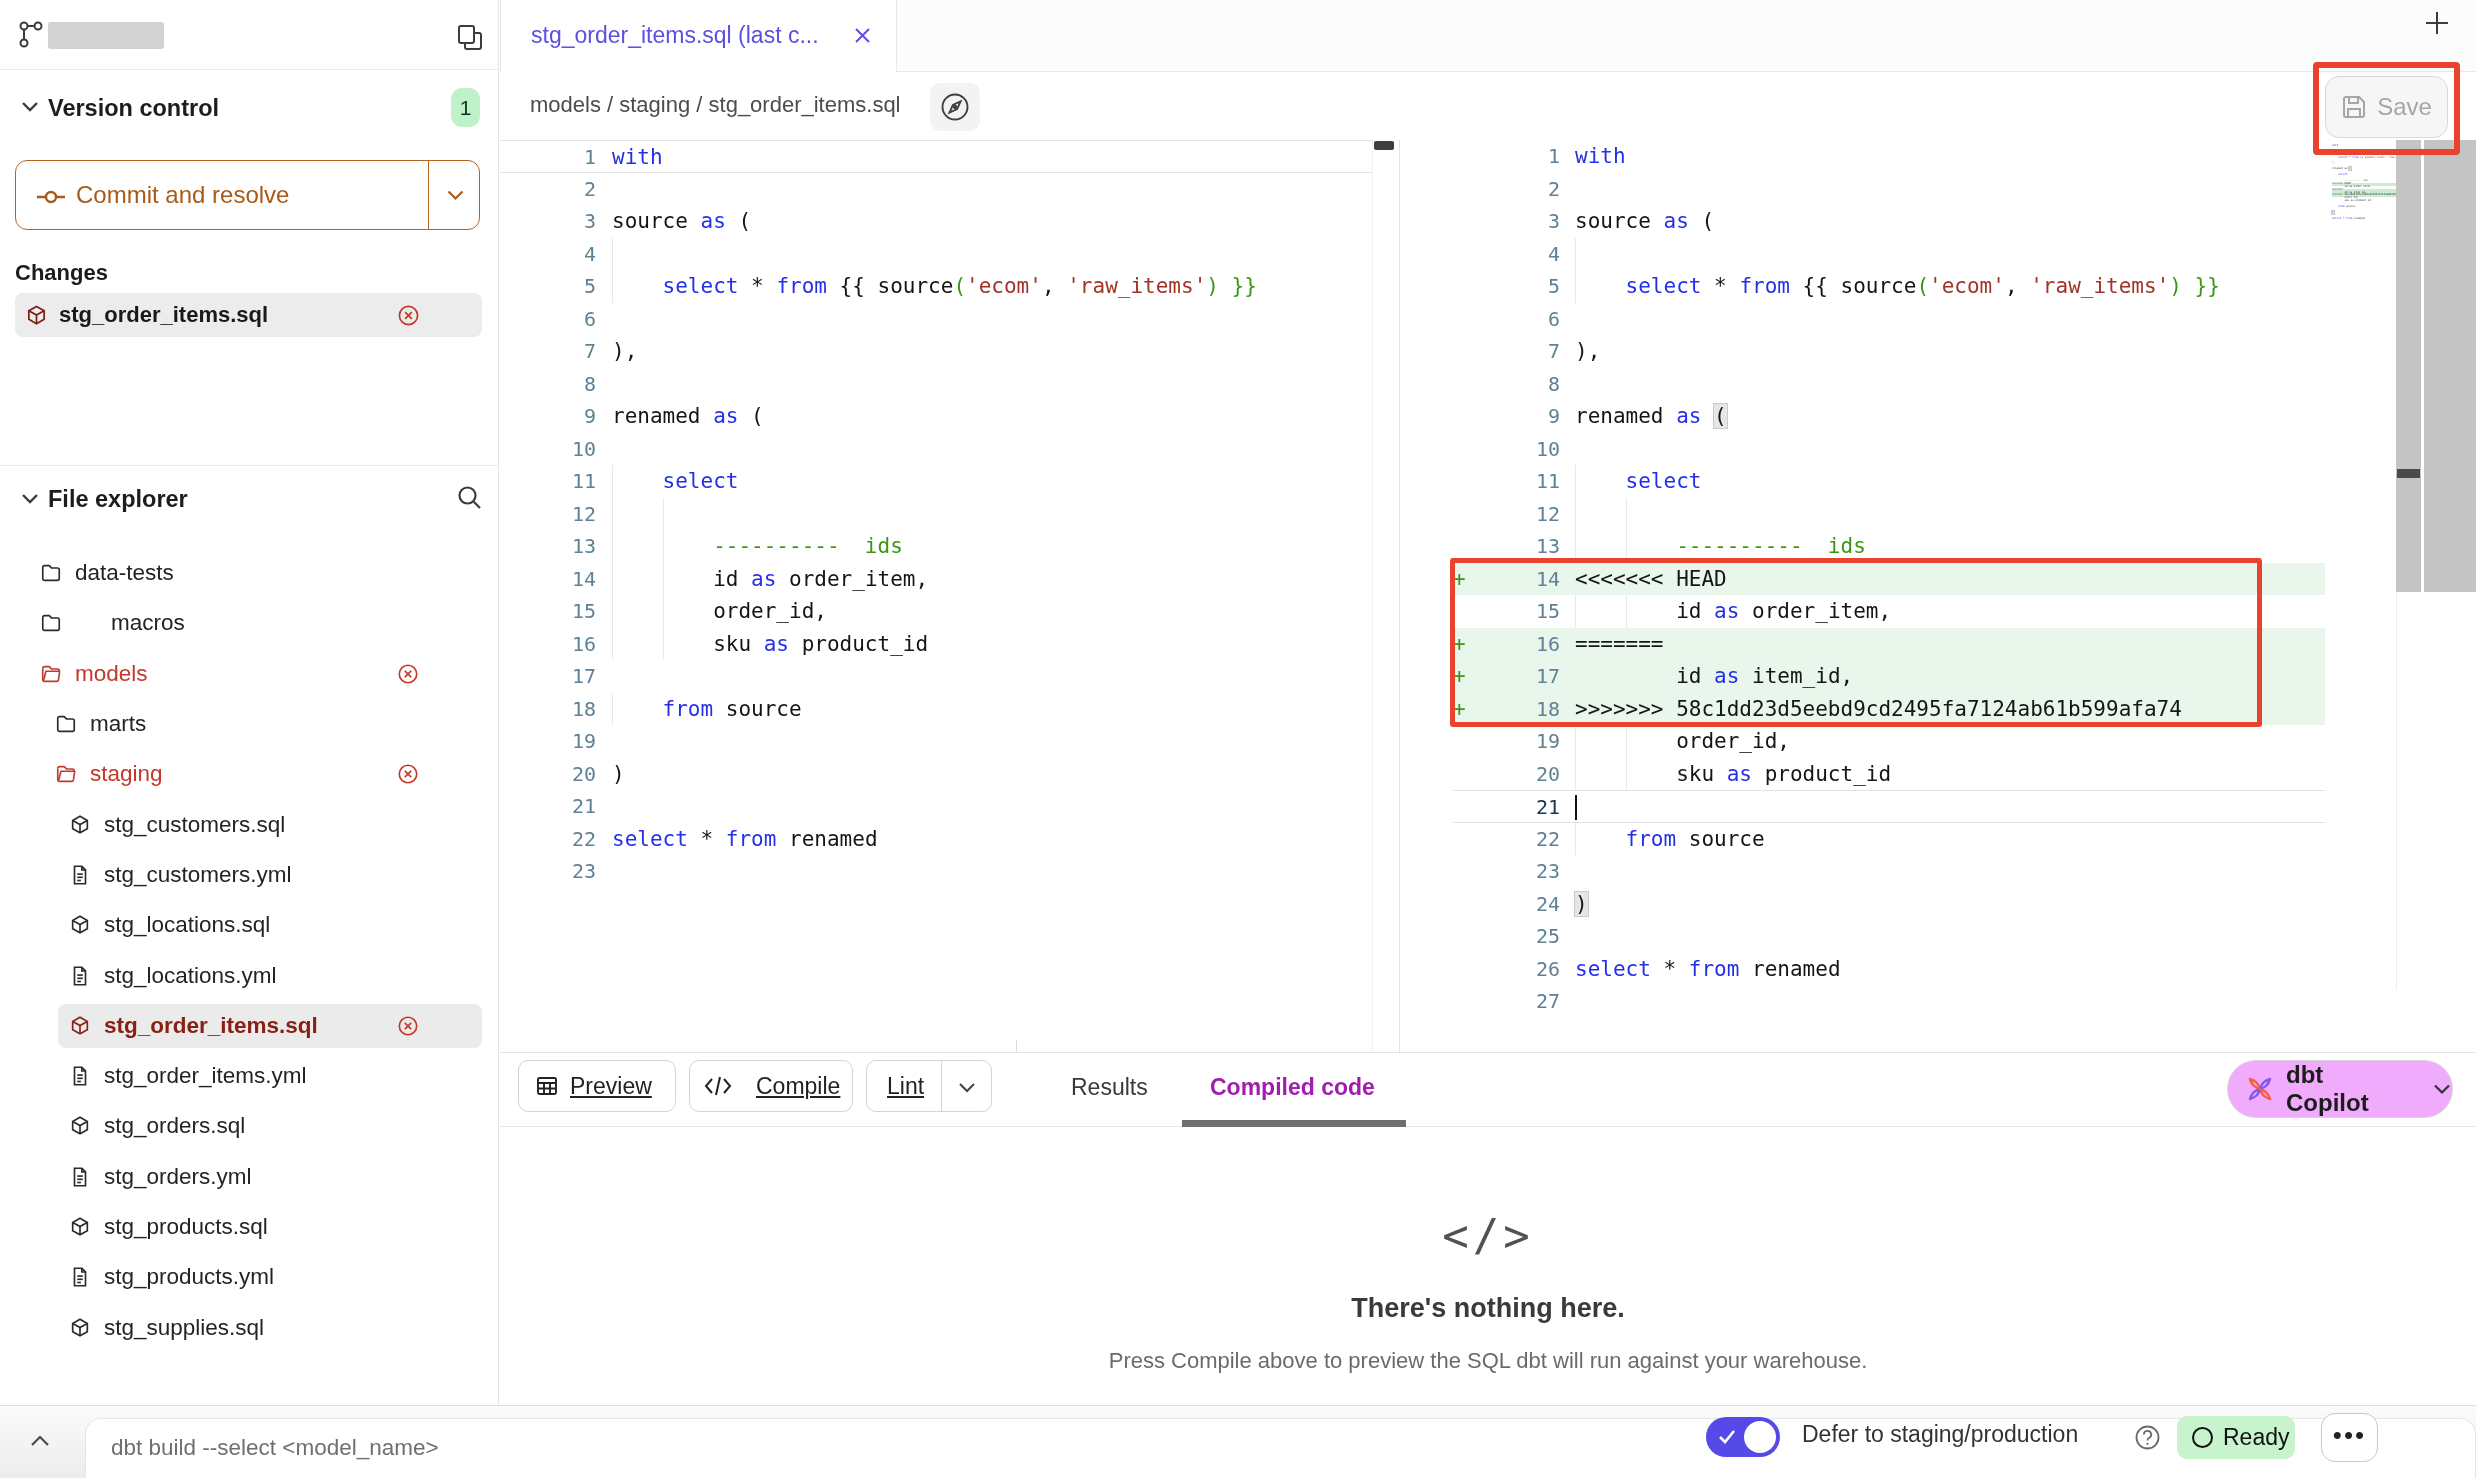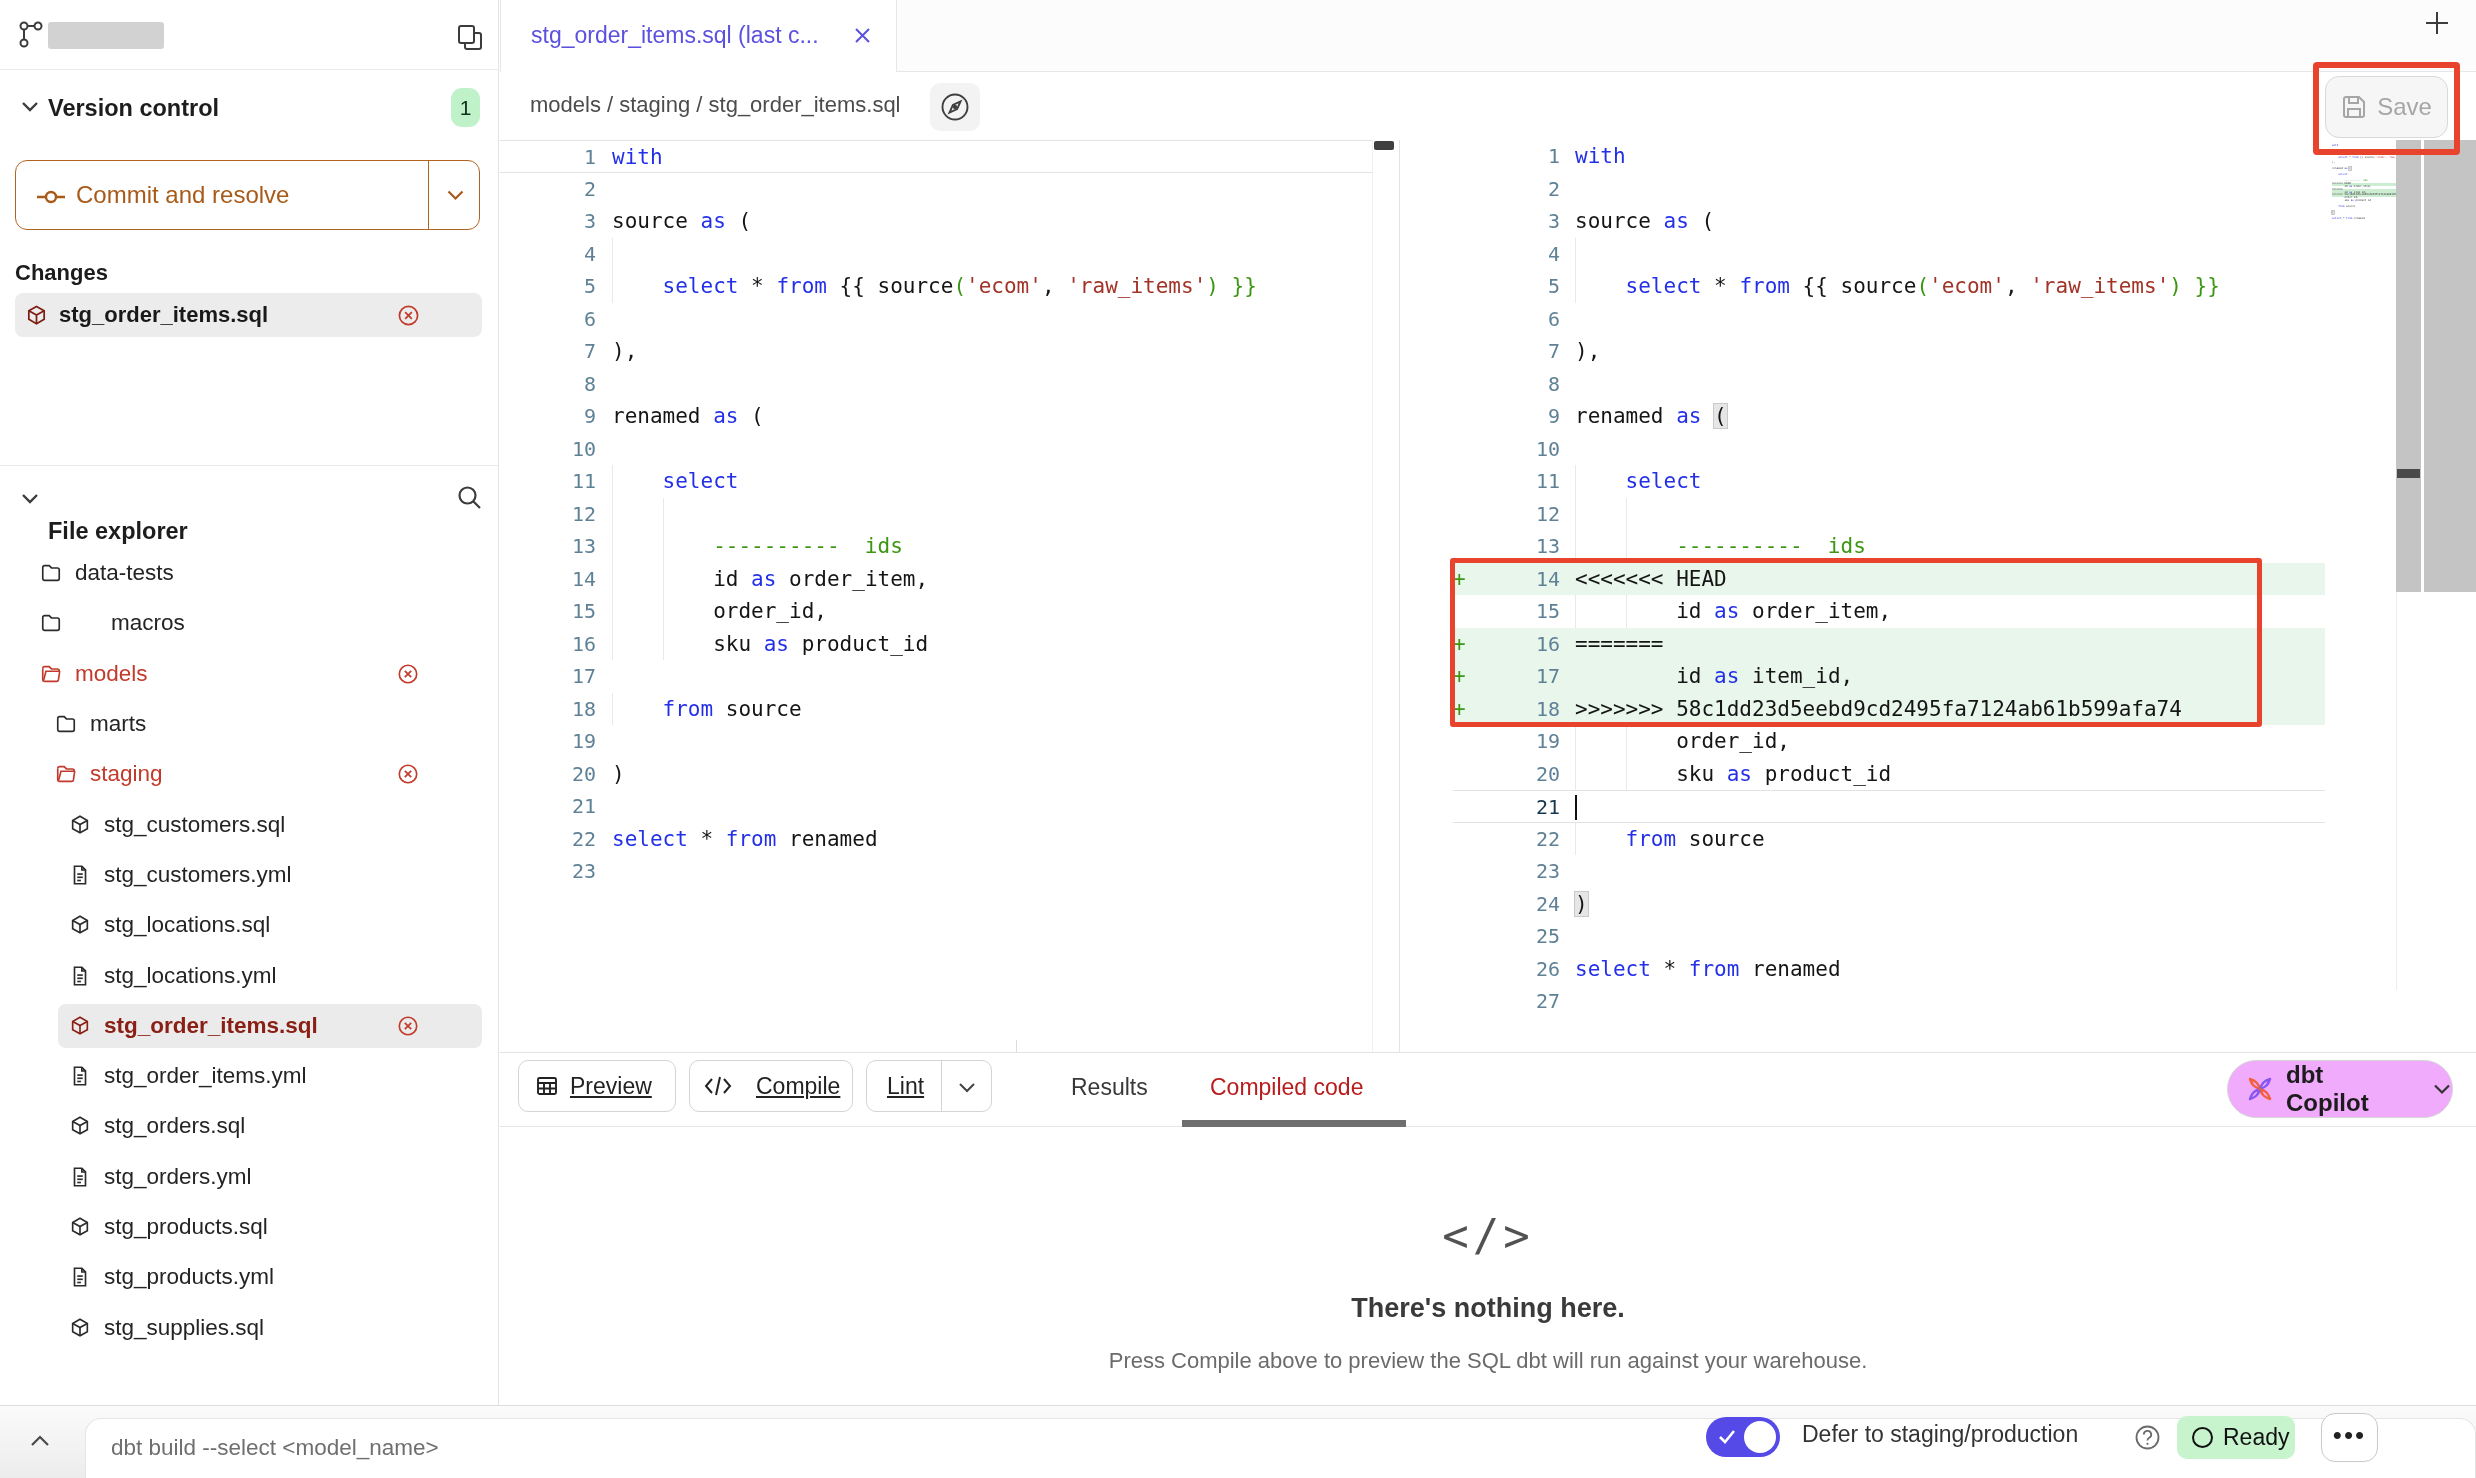--- a/index.html
+++ b/index.html
@@ -22,21 +22,21 @@
   #commit-label { position:absolute; left:60px; top:20px; font-size:24px; color:#a85a19; font-weight:500; }
   #commit-split { position:absolute; left:412px; top:0; bottom:0; border-left:1.5px solid #b2641f; width:53px; }
   #commit-chevron { position:absolute; left:17px; top:28px; }
   #changes-label { left:15px; top:260px; font-size:22px; font-weight:700; color:#1c1c1c; }
   #changes-row { left:15px; top:293px; width:467px; height:44px; background:#ececec; border-radius:8px; }
   #changes-cube { position:absolute; left:10px; top:11px; }
   #changes-name { position:absolute; left:44px; top:9px; font-size:22px; font-weight:600; color:#191919; }
   #changes-x { position:absolute; left:382px; top:11px; }
   #sb-sec { left:0; top:465px; width:499px; border-top:1px solid #e9e9e9; }
   #fe-chevron { left:20px; top:492px; }
-  #fe-title { left:48px; top:486px; font-size:23.5px; font-weight:700; color:#1d1d1d;margin-top:32px; }
+  #fe-title { left:48px; top:486px; font-size:23.5px; font-weight:700; color:#1d1d1d; }
   #fe-search { left:456px; top:484px; }
   #file-list { left:0; top:548px; width:499px; }
   .frow { position:relative; height:50.3px; display:flex; align-items:center; cursor:pointer; }
   .frow .selbg { position:absolute; left:58px; right:17px; top:3px; bottom:3px; background:#ebebeb; border-radius:8px; }
   .frow .ficon { position:relative; width:22px; height:22px; flex:0 0 22px; }
   .frow .flabel { position:relative; margin-left:13px; font-size:22.5px; color:#242424; }
   .frow.red .flabel { color:#c23a2b; }
   .frow.sel .flabel { color:#8a2015; font-weight:600; }
   .frow .fx { position:absolute; left:397px; top:14px; }
 
@@ -87,21 +87,21 @@
   #toolbar-botline { left:500px; top:1126px; width:1976px; height:1px; background:#e6e6e6; }
   #mini-div { left:1016px; top:1040px; width:1px; height:12px; background:#dcdcdc; }
   .tbtn { position:absolute; top:1060px; height:52px; border:1px solid #d4d4d4; border-radius:10px; background:#fff; display:flex; align-items:center; font-size:23px; color:#222; font-weight:500; cursor:pointer;text-decoration:underline; }
   #btn-preview { left:518px; width:158px; padding-left:16px; gap:11px; }
   #btn-compile { left:689px; width:164px; padding-left:14px; gap:24px; }
   #btn-lint { left:866px; width:126px; padding-left:20px; }
   #lint-split { position:absolute; left:74px; top:0; bottom:0; border-left:1px solid #d4d4d4; width:51px; }
   #lint-chevron { position:absolute; left:16px; top:21px; }
   .restab { position:absolute; top:1074px; font-size:23px; cursor:pointer; }
   #tab-results { left:1071px; color:#383838; }
-  #tab-compiled { left:1210px; color:#b91c1c; font-weight:400; }
+  #tab-compiled { left:1210px; color:#a21caf; font-weight:700; }
   #tab-underline { left:1182px; top:1120px; width:224px; height:7px; background:#6f6f6f; }
   #copilot-btn { left:2227px; top:1060px; width:226px; height:58px; border:1px solid #d6d6d6; border-radius:29px; background:#f0abfc; display:flex; align-items:center; padding-left:18px; gap:12px; cursor:pointer; }
   #copilot-label { font-size:24px; font-weight:600; color:#1c1c1c; }
 
   
   #empty { left:1088px; top:1210px; width:800px; text-align:center; }
   #empty-icon { font-family:"DejaVu Sans Mono",monospace; font-size:44px; color:#525252; letter-spacing:4px; }
   #empty-title { margin-top:32px; font-size:27px; font-weight:600; color:#3a3a3a; }
   #empty-sub { margin-top:24px; font-size:22px; color:#6b6b6b; }
 

